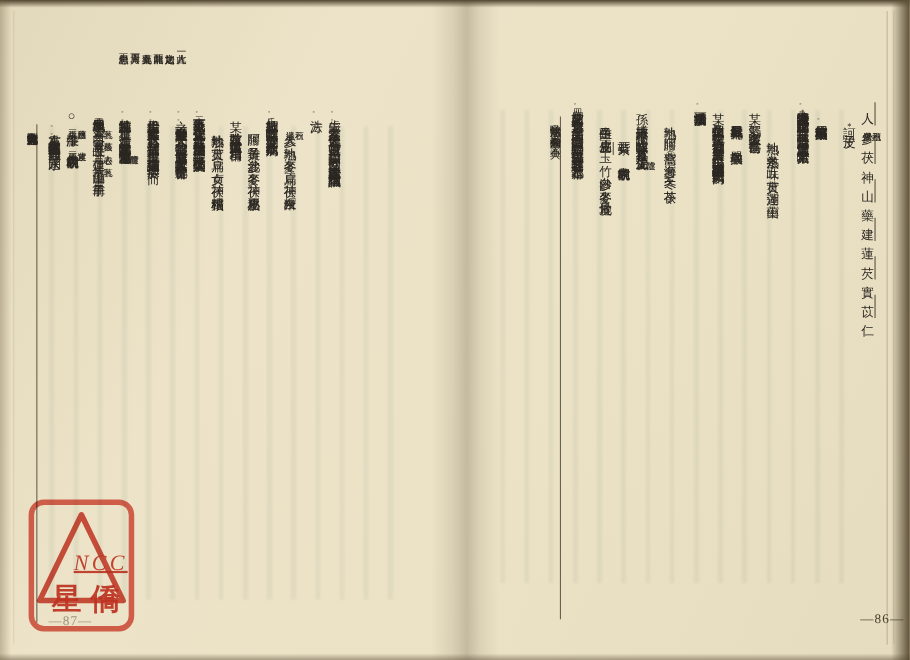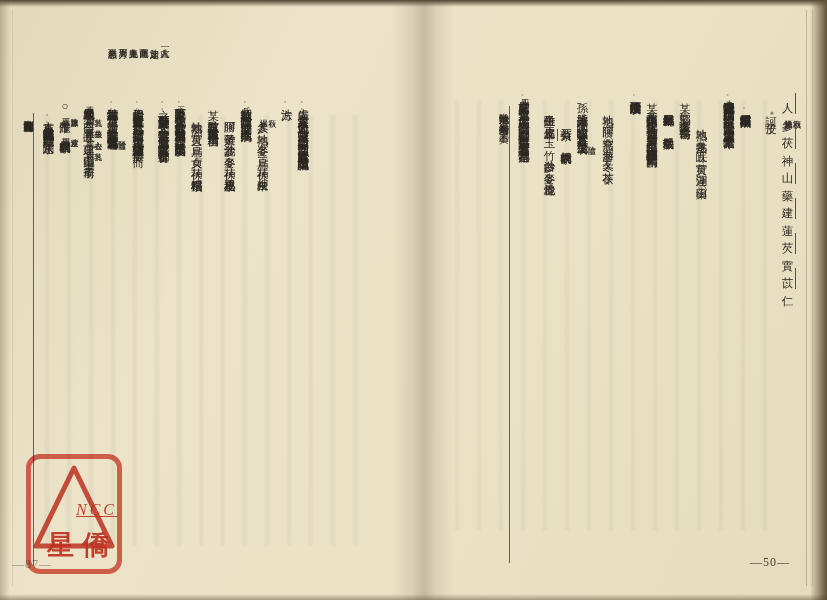--- a/index.html
+++ b/index.html
@@ -29,28 +29,28 @@
   .star{font-size:8px;}
   .circ{font-size:10px;}
   .punct{font-size:7px;text-emphasis:none;-webkit-text-emphasis:none;}
   .em{-webkit-text-emphasis:filled sesame rgba(45,40,30,.9);text-emphasis:filled sesame rgba(45,40,30,.9);}
   .n2{display:inline-block;font-size:8px;line-height:1.05;letter-spacing:0;}
   .n2 > span{display:block;}
   .foot{font-size:10px;border-right:1px solid rgba(60,54,42,.75);padding-right:3px;margin-right:8px!important;}
   #margin-note{position:absolute;left:106px;top:42px;writing-mode:vertical-rl;text-orientation:upright;
     font-size:9px;line-height:1;color:#2b2722;}
   #margin-note p{margin:0 1.5px;}
-  .pagenum{position:absolute;font-size:12px;color:#47412f;letter-spacing:1px;font-family:"Liberation Serif","DejaVu Serif",serif;}
+  .pagenum{position:absolute;font-size:12px;color:#47412f;letter-spacing:1px;font-family:"Liberation Serif","DejaVu Serif",serif;margin-left:32px;}
   
   #stamp{position:absolute;left:26px;top:454px;width:86px;height:110px;
     border:5px solid rgba(216,68,52,.8);border-radius:14px;mix-blend-mode:multiply;}
   #stamp svg{position:absolute;left:0;top:0;}
-  #stamp .ncc{position:absolute;left:0;top:42px;width:100%;text-align:right;
-    font-style:italic;font-size:16px;letter-spacing:3px;color:rgba(205,55,40,.9);
-    text-decoration:underline;font-family:"Liberation Serif",serif;}
+  #stamp .ncc{position:absolute;left:0;top:42px;width:100%;text-align:left;
+    font-style:italic;font-size:20px;letter-spacing:3px;color:rgba(205,55,40,.9);
+    text-decoration:underline;font-family:"Liberation Serif",serif;padding-left:36px;}
   #stamp .cn{position:absolute;left:0;top:68px;width:100%;text-align:right;
     font-size:27px;font-weight:bold;letter-spacing:8px;color:rgba(205,55,40,.92);text-indent:8px;}
 </style>
 </head>
 <body>
 
 <div id="spread">
   <div class="ghost" style="left:455px;top:100px;width:320px;height:430px;"></div>
   <div class="ghost" style="left:45px;top:115px;width:320px;height:430px;"></div>
 
@@ -101,21 +101,21 @@
 
   <div id="margin-note">
       <p>此古人一</p>
       <p>定之法如</p>
       <p>此而能蒸</p>
       <p>丸異藥上</p>
       <p>下異方用</p>
       <p>無不顧忌</p>
     </div>
 
-  <div class="pagenum" style="left:750px;top:555px;">—50—</div>
+  <div class="pagenum" style="left:750px;top:555px;">—86—</div>
   <div class="pagenum" style="left:12px;top:557px;opacity:.5;">—87—</div>
 
   <div id="stamp">
     <svg width="86" height="110" viewBox="0 0 86 110">
       <path d="M43 9 L81 87 L5 87 Z" fill="none" stroke="rgba(205,55,40,.85)" stroke-width="5" stroke-linejoin="round"></path>
     </svg>
     <div class="ncc">NCC</div>
     <div class="cn">星僑</div>
   </div>
 </div>

